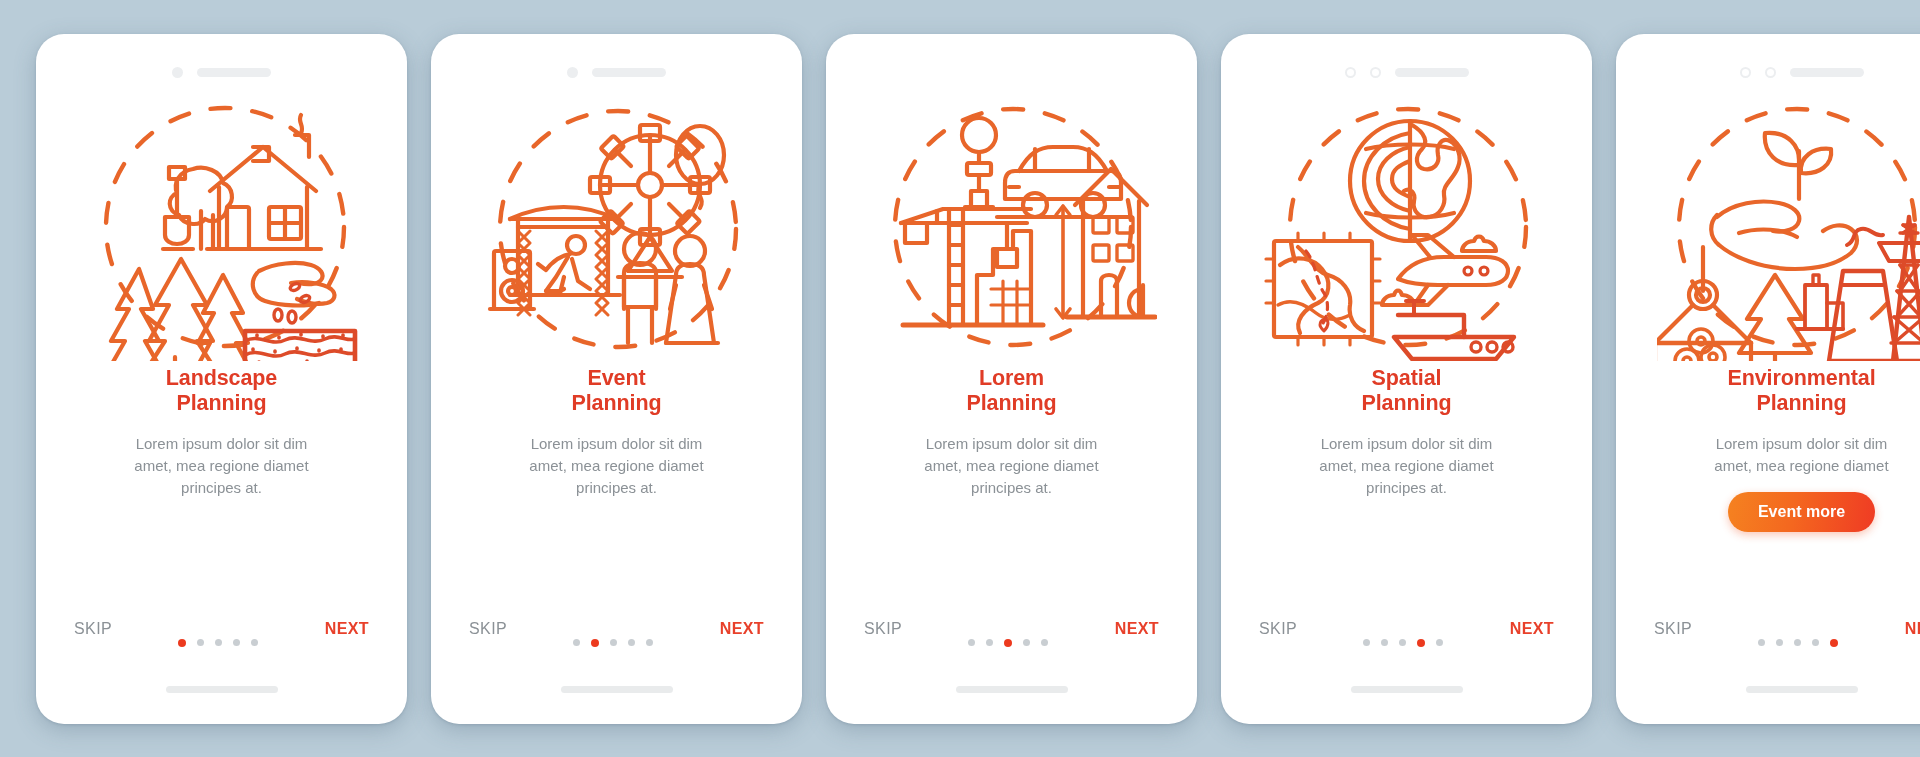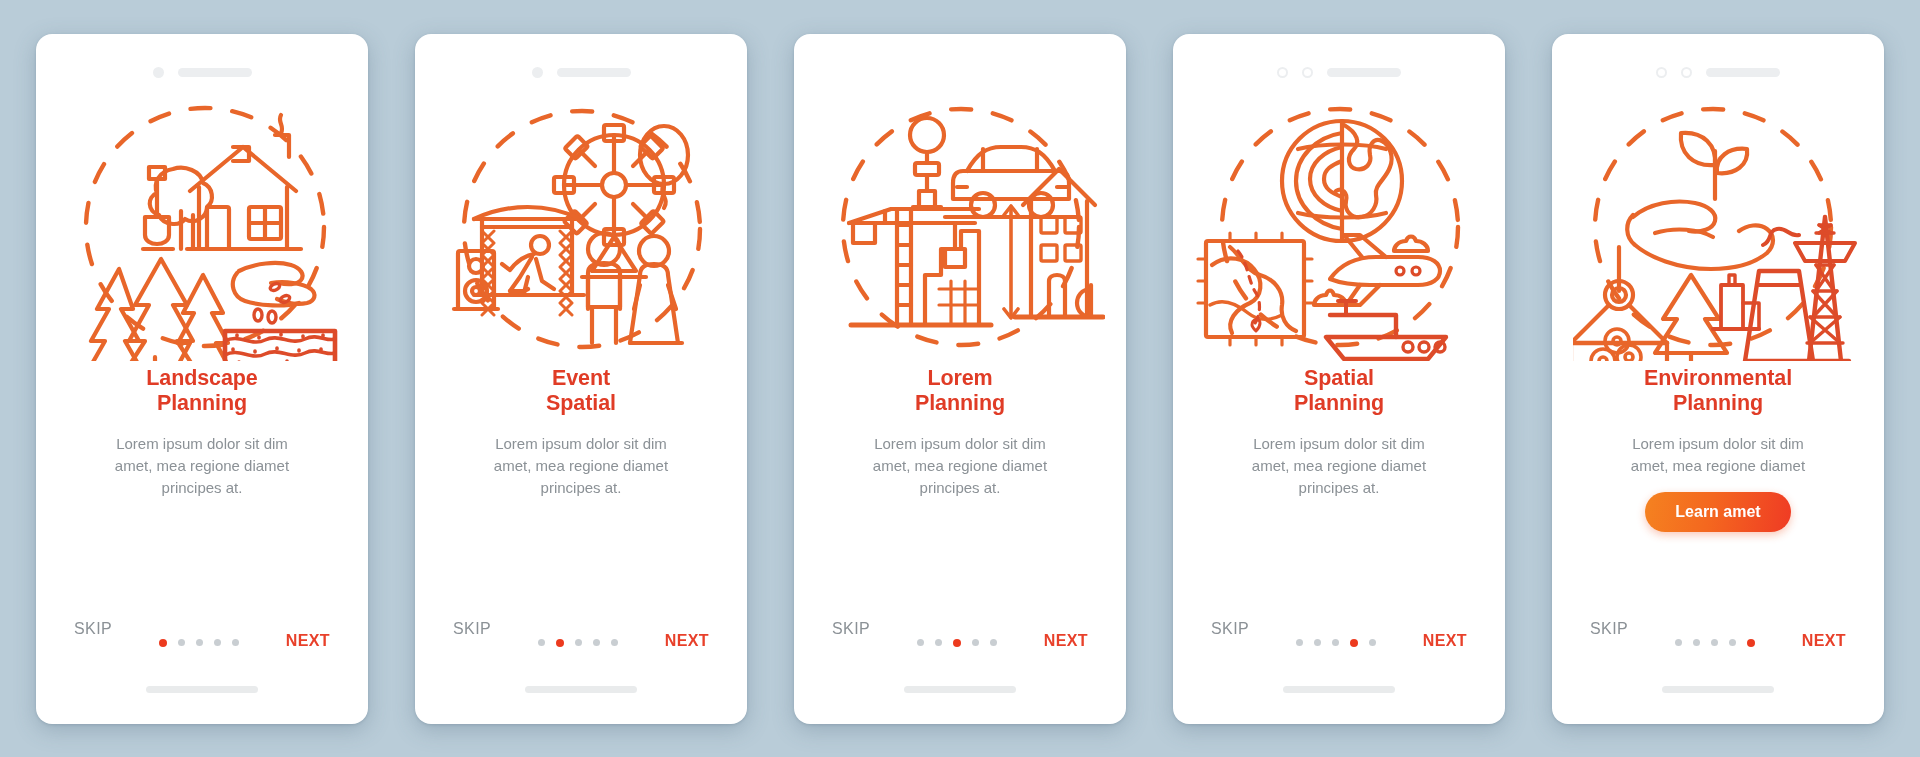--- a/index.html
+++ b/index.html
@@ -21,24 +21,24 @@
     align-items: center;
     justify-content: space-between;
     padding: 0 36px;
     box-sizing: border-box;
     gap: 24px;
   }
 
   
   .phone {
     position: relative;
-    width: 332px;
+    width: 371px;
     height: 690px;
     background: #ffffff;
-    border-radius: 16px;
+    border-radius: 28px;
     box-shadow: 0 6px 22px rgba(70,95,115,0.28),
                 0 1px 3px rgba(70,95,115,0.20);
     display: flex;
     flex-direction: column;
     flex: 0 0 auto;
     overflow: hidden;
   }
 
   .phone-screen {
     position: absolute;
@@ -154,21 +154,20 @@
     font-size: 16px;
     letter-spacing: 0.4px;
     cursor: pointer;
   }
   .next-label {
     color: #e8402a;
     font-size: 16px;
     font-weight: bold;
     letter-spacing: 0.4px;
     cursor: pointer;
-    margin-top: 12px;
   }
   .dots {
     display: flex;
     align-items: center;
     gap: 11px;
   }
   .dot {
     width: 7px;
     height: 7px;
     border-radius: 50%;
@@ -348,21 +347,21 @@
           <path d="M152 180 v30 M184 180 v30"></path>
           <circle cx="218" cy="152" r="15"></circle>
           <path d="M204 176 c0 -8 6 -11 14 -11 s14 3 14 11 l10 68 h-48z"></path>
           <path d="M204 186 l-6 24 M232 186 l8 24"></path>
           <path d="M194 244 h52"></path>
         </svg>
       </div>
 
       <div class="copy">
         <h2 class="title">Event
-Spatial</h2>
+Planning</h2>
         <p class="body-text">Lorem ipsum dolor sit dim
 amet, mea regione diamet
 principes at.</p>
       </div>
 
       <div class="spacer"></div>
 
       <div class="nav-row">
         <span class="skip-label">SKIP</span>
         <div class="dots">
@@ -622,21 +621,21 @@
       </div>
 
       <div class="copy">
         <h2 class="title">Environmental
 Planning</h2>
         <p class="body-text">Lorem ipsum dolor sit dim
 amet, mea regione diamet</p>
       </div>
 
       <div class="cta-zone">
-        <button class="learn-more">Learn amet</button>
+        <button class="learn-more">Event more</button>
       </div>
 
       <div class="spacer"></div>
 
       <div class="nav-row">
         <span class="skip-label">SKIP</span>
         <div class="dots">
           <span class="dot"></span>
           <span class="dot"></span>
           <span class="dot"></span>

